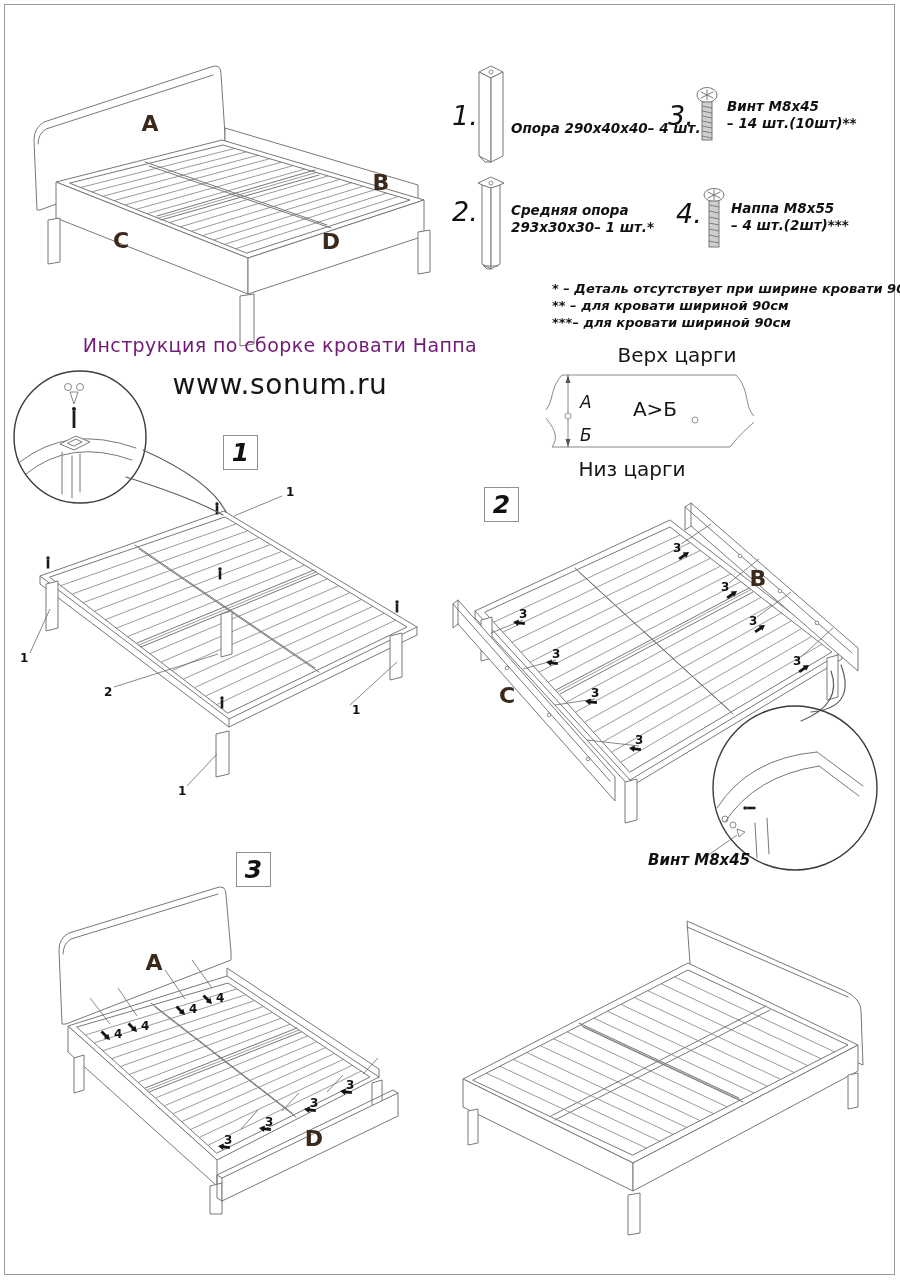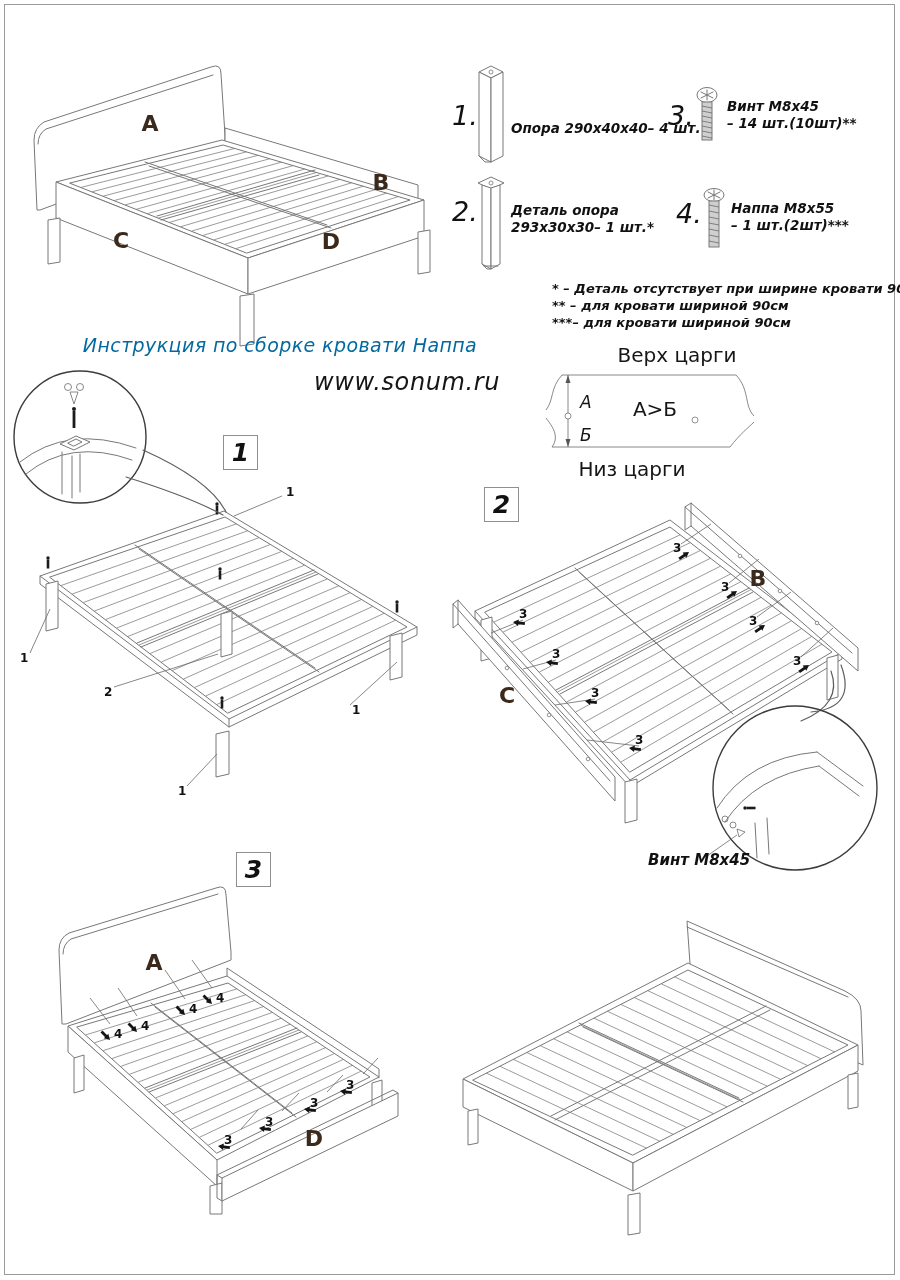--- a/index.html
+++ b/index.html
@@ -1,22 +1,22 @@
 <!DOCTYPE html>
 <html><head>
 <meta charset="utf-8">
 <style>
   html,body{margin:0;padding:0;background:#e8e8e8;}
   #page{position:relative;width:900px;height:1280px;background:#ffffff;overflow:hidden;
         font-family:"DejaVu Sans","Liberation Sans",sans-serif;color:#151515;}
   #frame{position:absolute;left:4px;top:4px;right:5px;bottom:5px;border:1px solid #9a9a9a;pointer-events:none;}
   .abs{position:absolute;}
   
-  .title{font-style:italic;font-size:19px;letter-spacing:.4px;color:#0369a1;text-align:center;}
-  .site{font-style:italic;font-size:24px;letter-spacing:.6px;color:#161616;text-align:right;}
+  .title{font-size:19px;letter-spacing:.4px;color:#701a75;text-align:center;}
+  .site{font-size:28px;letter-spacing:.6px;color:#161616;text-align:center;}
   .partnum{font-style:italic;font-size:27px;font-weight:500;color:#111;}
   .parttxt{font-style:italic;font-weight:700;font-size:13.5px;line-height:17px;color:#111;white-space:nowrap;}
   .notes{font-style:italic;font-weight:700;font-size:13px;line-height:17px;color:#111;white-space:nowrap;}
   .stepbox{width:33px;height:33px;border:1px solid #8f8f8f;display:flex;align-items:center;justify-content:center;
            font-style:italic;font-size:25px;font-weight:600;color:#111;background:#fff;}
   
   svg{overflow:visible;}
   .ln{fill:none;stroke:#787878;stroke-width:1;stroke-linejoin:round;stroke-linecap:round;}
   .lnd{fill:none;stroke:#5e5e5e;stroke-width:1.2;stroke-linejoin:round;stroke-linecap:round;}
   .wh{fill:#ffffff;stroke:#787878;stroke-width:1;stroke-linejoin:round;}
@@ -97,21 +97,21 @@
 
   <div class="abs partnum" style="left:452px;top:196px">2.</div>
   <svg class="abs" style="left:476px;top:176px" width="30" height="100" viewBox="0 0 30 100">
     <path class="wh" d="M 15,1 L 28,7 L 15,13 L 2,7 Z"></path>
       <circle class="hole" cx="15" cy="7" r="2"></circle>
     <path class="wh" d="M 6,9 L 6,88 L 15,93 L 15,12 Z"></path>
       <path class="wh" d="M 15,12 L 24,9 L 24,88 L 15,93 Z"></path>
     <path class="ln" d="M 6,88 L 11,93 L 15,93 M 8,90 L 22,90"></path>
   </svg>
   <div class="abs parttxt" style="left:511px;top:202px">
-    <div>Деталь опора</div>
+    <div>Средняя опора</div>
       <div>293x30x30– 1 шт.*</div>
   </div>
 
   <div class="abs partnum" style="left:668px;top:100px">3.</div>
   <svg class="abs" style="left:694px;top:86px" width="26" height="60" viewBox="0 0 26 60">
     <ellipse class="wh" cx="13" cy="9" rx="10" ry="7.5"></ellipse>
     <path class="ln" d="M 7,6 L 19,12 M 19,6 L 7,12 M 13,4 L 13,14"></path>
     <rect x="8" y="16" width="10" height="38" fill="#cfcfcf" stroke="#787878"></rect>
     <path class="thin" d="M 8,20 L 18,22 M 8,25 L 18,27 M 8,30 L 18,32 M 8,35 L 18,37 M 8,40 L 18,42 M 8,45 L 18,47 M 8,50 L 18,52"></path>
   </svg>
@@ -122,21 +122,21 @@
 
   <div class="abs partnum" style="left:676px;top:198px">4.</div>
   <svg class="abs" style="left:702px;top:188px" width="24" height="62" viewBox="0 0 24 62">
     <ellipse class="wh" cx="12" cy="7" rx="10" ry="6.5"></ellipse>
     <path class="ln" d="M 6,4 L 18,10 M 18,4 L 6,10 M 12,2 L 12,12"></path>
     <rect x="7" y="13" width="10" height="46" fill="#cfcfcf" stroke="#787878"></rect>
     <path class="thin" d="M 7,17 L 17,19 M 7,23 L 17,25 M 7,29 L 17,31 M 7,35 L 17,37 M 7,41 L 17,43 M 7,47 L 17,49 M 7,53 L 17,55"></path>
   </svg>
   <div class="abs parttxt" style="left:731px;top:200px">
     <div>Наппа M8x55</div>
-      <div>– 1 шт.(2шт)***</div>
+      <div>– 4 шт.(2шт)***</div>
   </div>
 
   <div class="abs notes" style="left:552px;top:280px">
     <div>* – Деталь отсутствует при ширине кровати 90см</div>
     <div>** – для кровати шириной 90см</div>
     <div>***– для кровати шириной 90см</div>
   </div>
 
   <svg class="abs" style="left:548px;top:338px" width="215" height="150" viewBox="0 0 215 150">
     <text class="tsg" x="129" y="24" text-anchor="middle">Верх царги</text>

